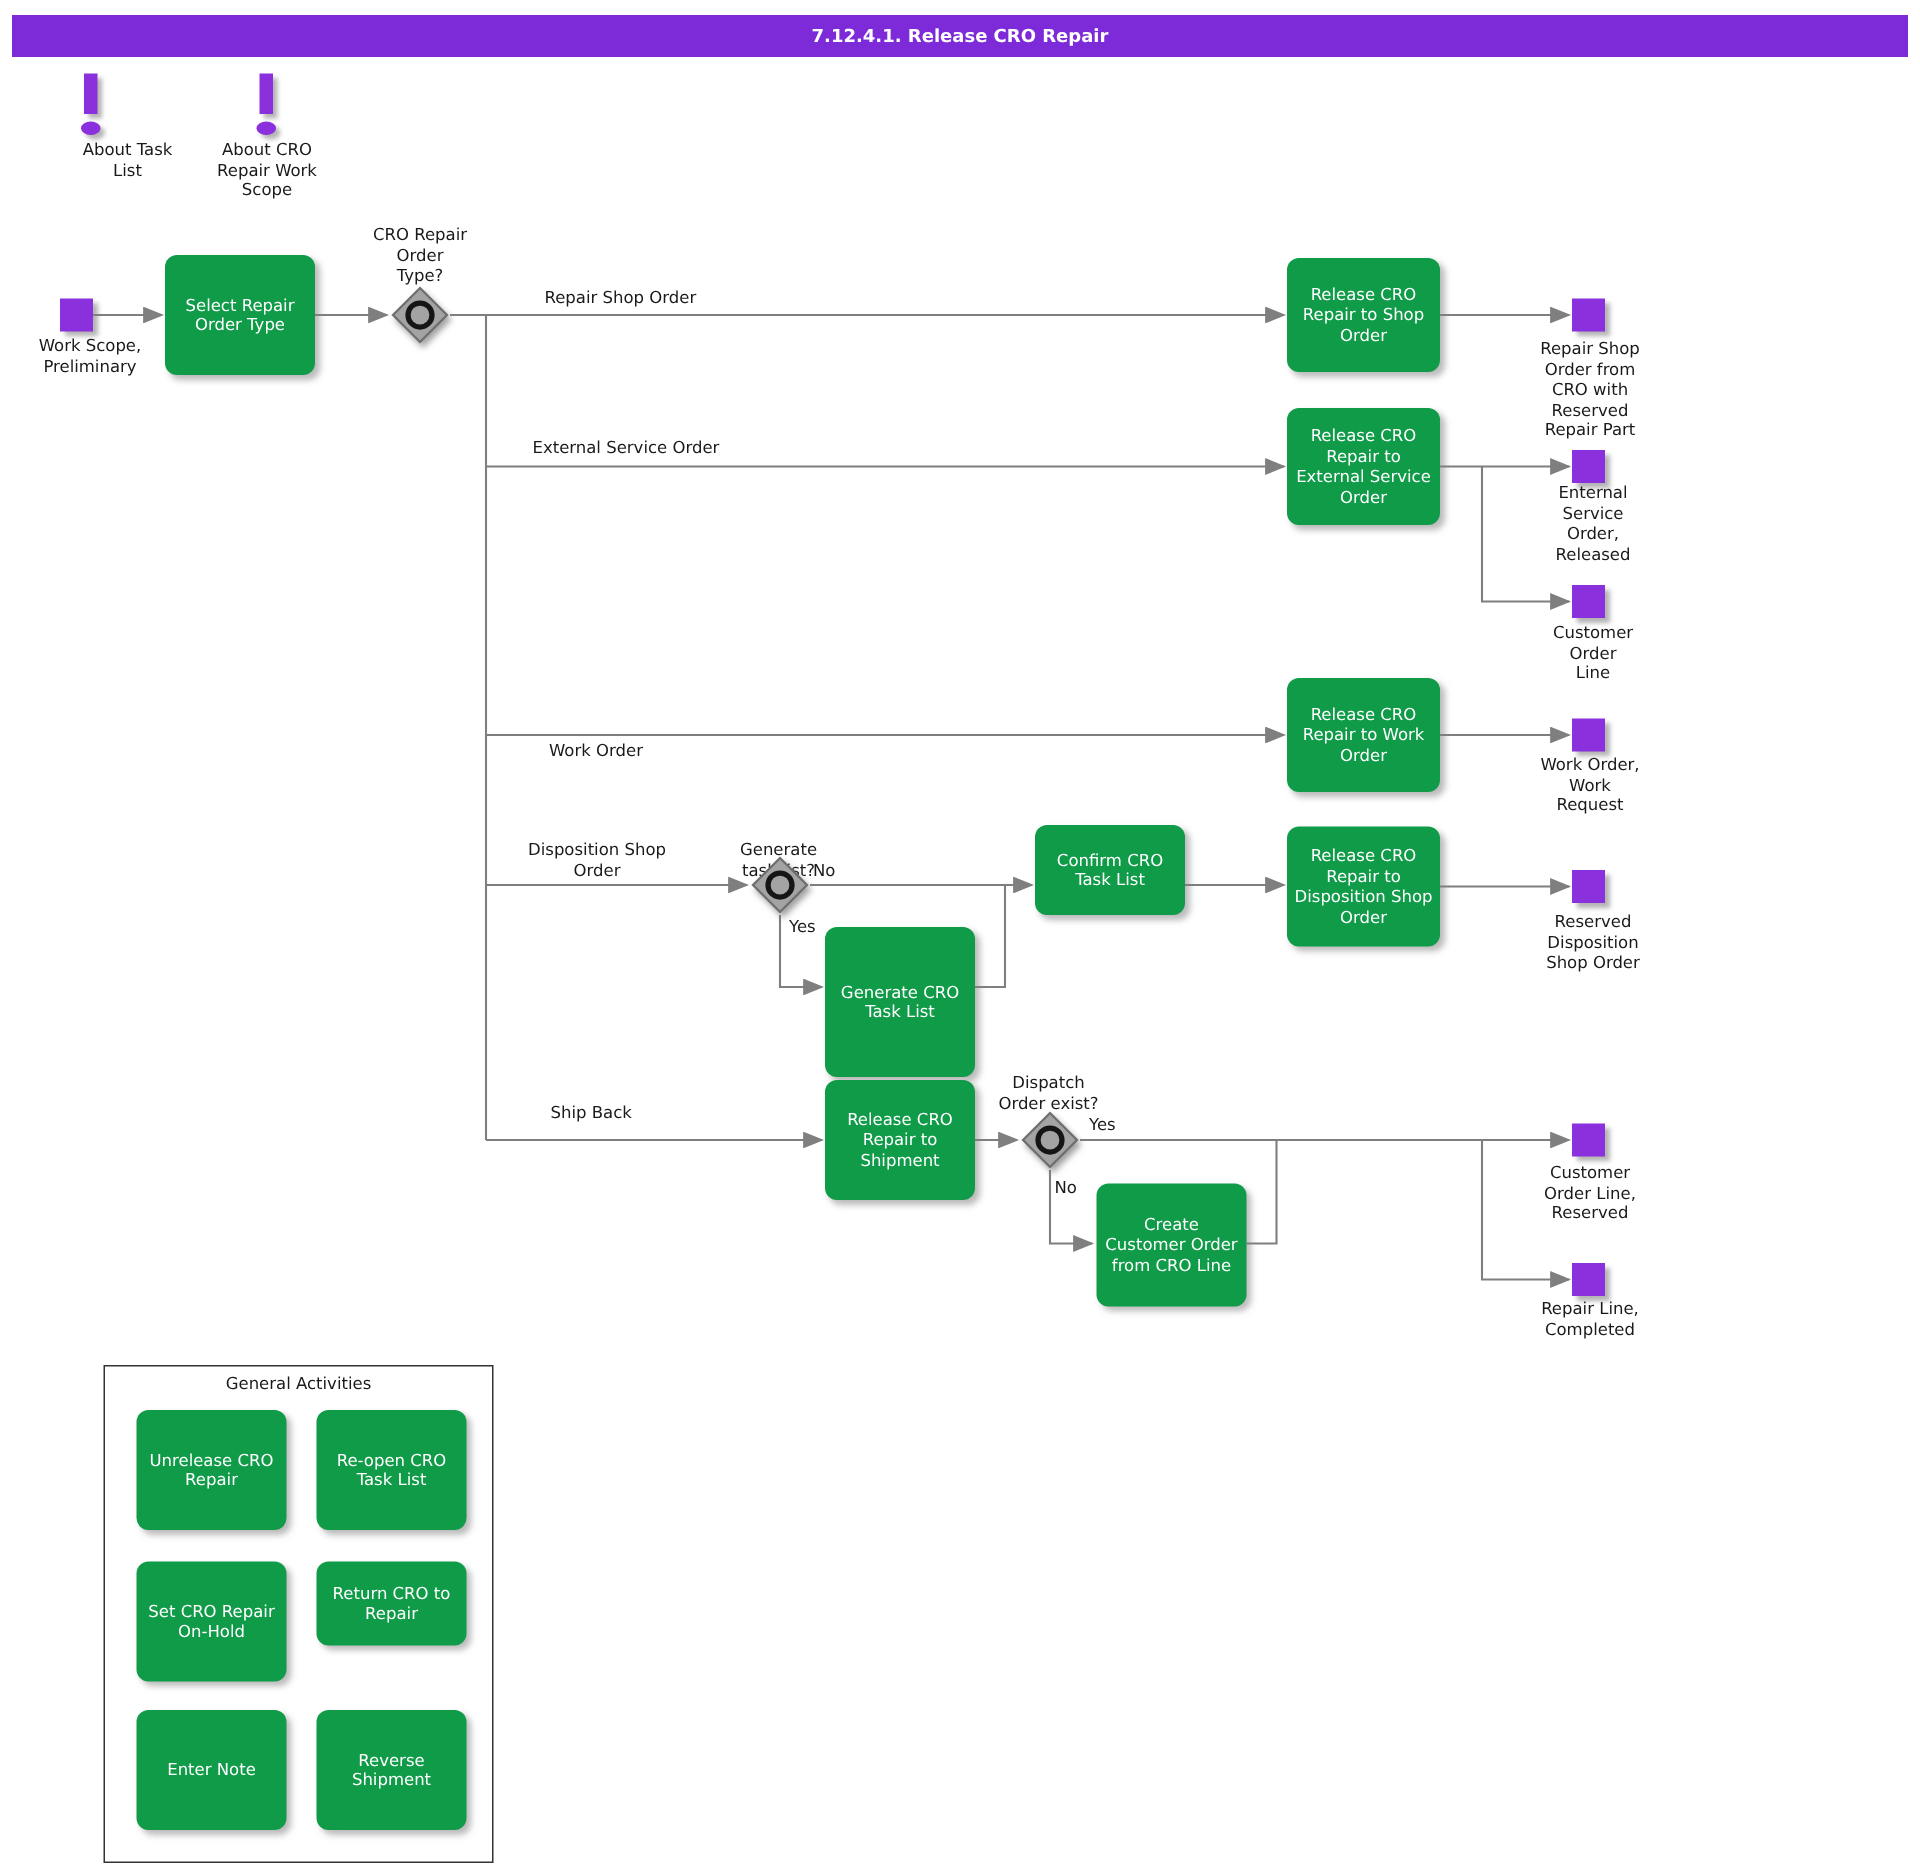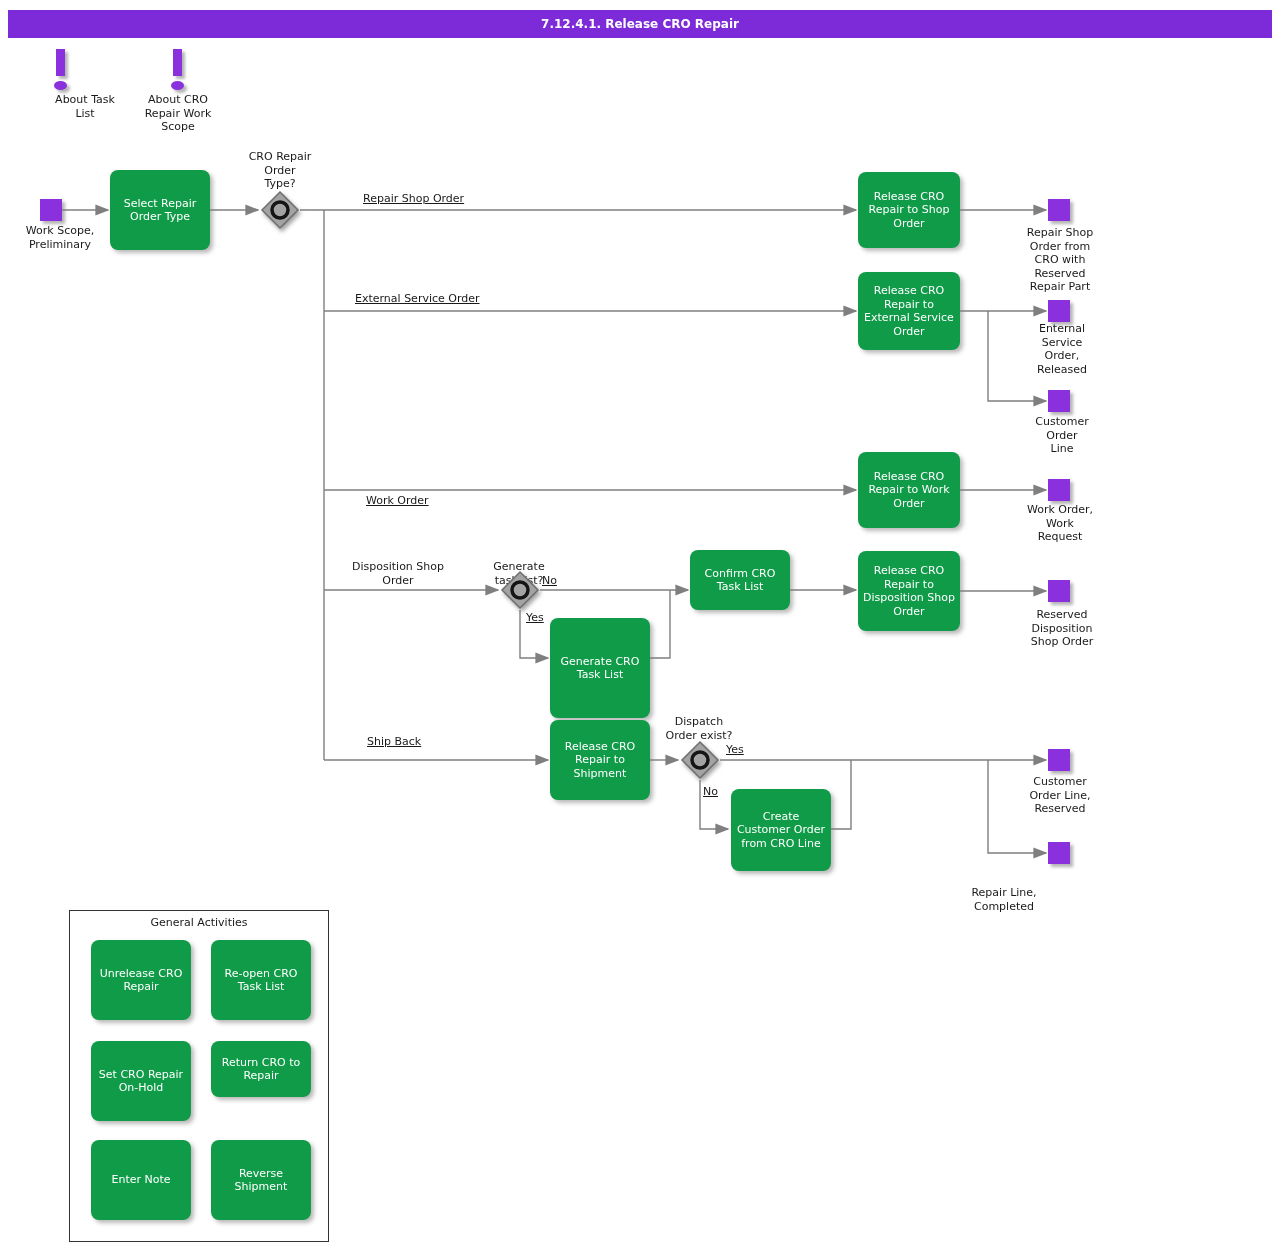--- a/index.html
+++ b/index.html
@@ -11,21 +11,21 @@
   .titlebar span{color:#ffffff;font-size:12px;font-weight:bold;}
   .wires{position:absolute;left:0;top:0;pointer-events:none;}
   .box{position:absolute;background:#0F9B48;border-radius:8px;color:#ffffff;
        font-size:11px;line-height:13.5px;text-align:center;display:flex;
        align-items:center;justify-content:center;white-space:pre-line;
        box-shadow:3px 3px 4px rgba(130,130,130,0.55);cursor:pointer;}
   .sq{position:absolute;width:22px;height:22px;background:#8A30DC;
       box-shadow:3px 3px 3px rgba(130,130,130,0.6);cursor:pointer;}
   .lblc{position:absolute;transform:translateX(-50%);text-align:center;
         font-size:11px;line-height:13.5px;color:#1a1a1a;white-space:pre-line;}
-  .lbll{position:absolute;font-size:11px;line-height:13.5px;color:#1a1a1a;white-space:pre-line;text-decoration:underline;}
+  .lbll{position:absolute;font-size:11px;line-height:13.5px;color:#1a1a1a;white-space:pre-line;}
   .diamond{position:absolute;width:40px;height:40px;
            filter:drop-shadow(2px 3px 2px rgba(120,120,120,0.7));}
   .excl-bar{position:absolute;width:9px;height:27px;background:#8A30DC;
             box-shadow:3px 3px 3px rgba(150,150,150,0.7);}
   .excl-dot{position:absolute;width:13px;height:9px;background:#8A30DC;border-radius:50%;
             box-shadow:3px 3px 3px rgba(150,150,150,0.7);}
   .ga{position:absolute;left:49px;top:910px;width:258px;height:330px;
       border:1px solid #333333;background:#ffffff;margin-left:20px;}
 </style>
 </head>
@@ -173,21 +173,21 @@
   <div class="lbll" style="left:726px;top:743px;">Yes</div>
   <div class="lbll" style="left:703px;top:785px;">No</div>
   <div class="box" style="left:731px;top:789px;width:100px;height:82px;text-align:center;">Create
 Customer Order
 from CRO Line</div>
   <div class="sq" style="left:1048px;top:749px;"></div>
   <div class="lblc" style="left:1060px;top:775px;">Customer
 Order Line,
 Reserved</div>
   <div class="sq" style="left:1048px;top:842px;"></div>
-  <div class="lblc" style="left:1004px;top:866px;margin-top:20px;">Repair Line,
+  <div class="lblc" style="left:1060px;top:866px;">Repair Line,
 Completed</div>
 
   <div class="ga">
     <div class="lblc" style="left:129px;top:5px;">General Activities</div>
     <div class="box" style="left:21px;top:29px;width:100px;height:80px;">Unrelease CRO
 Repair</div>
     <div class="box" style="left:141px;top:29px;width:100px;height:80px;">Re-open CRO
 Task List</div>
     <div class="box" style="left:21px;top:130px;width:100px;height:80px;">Set CRO Repair
 On-Hold</div>

